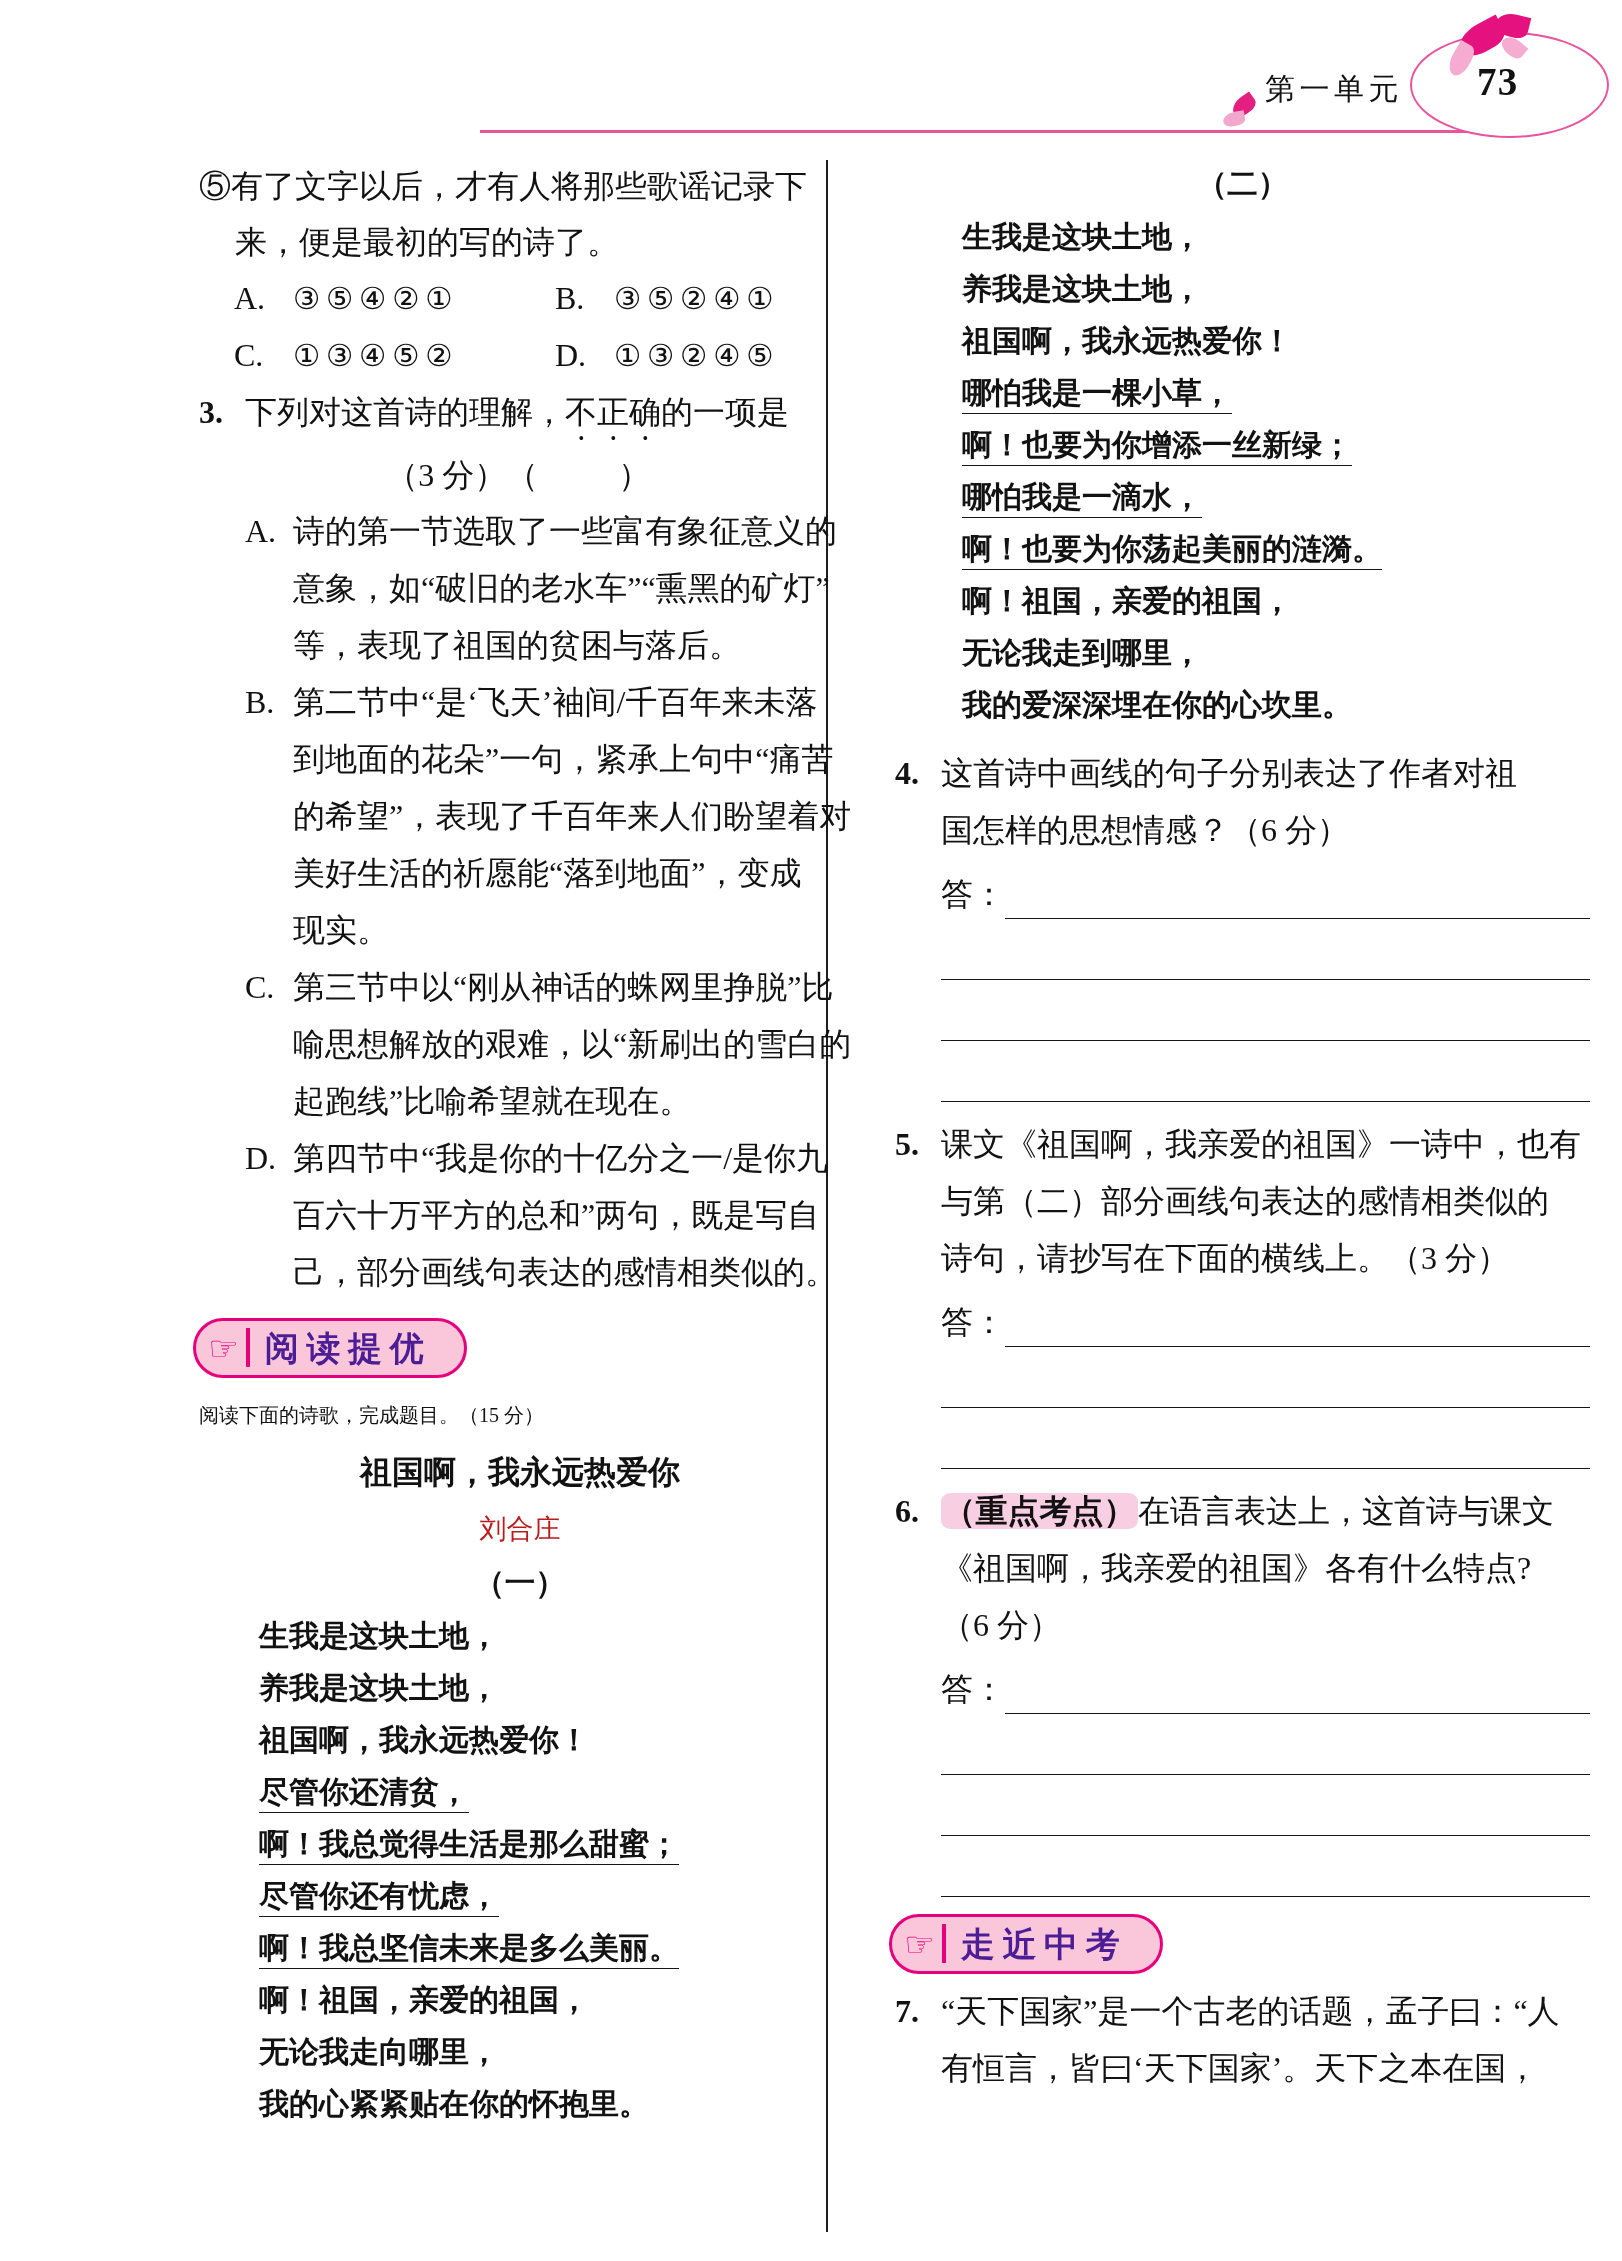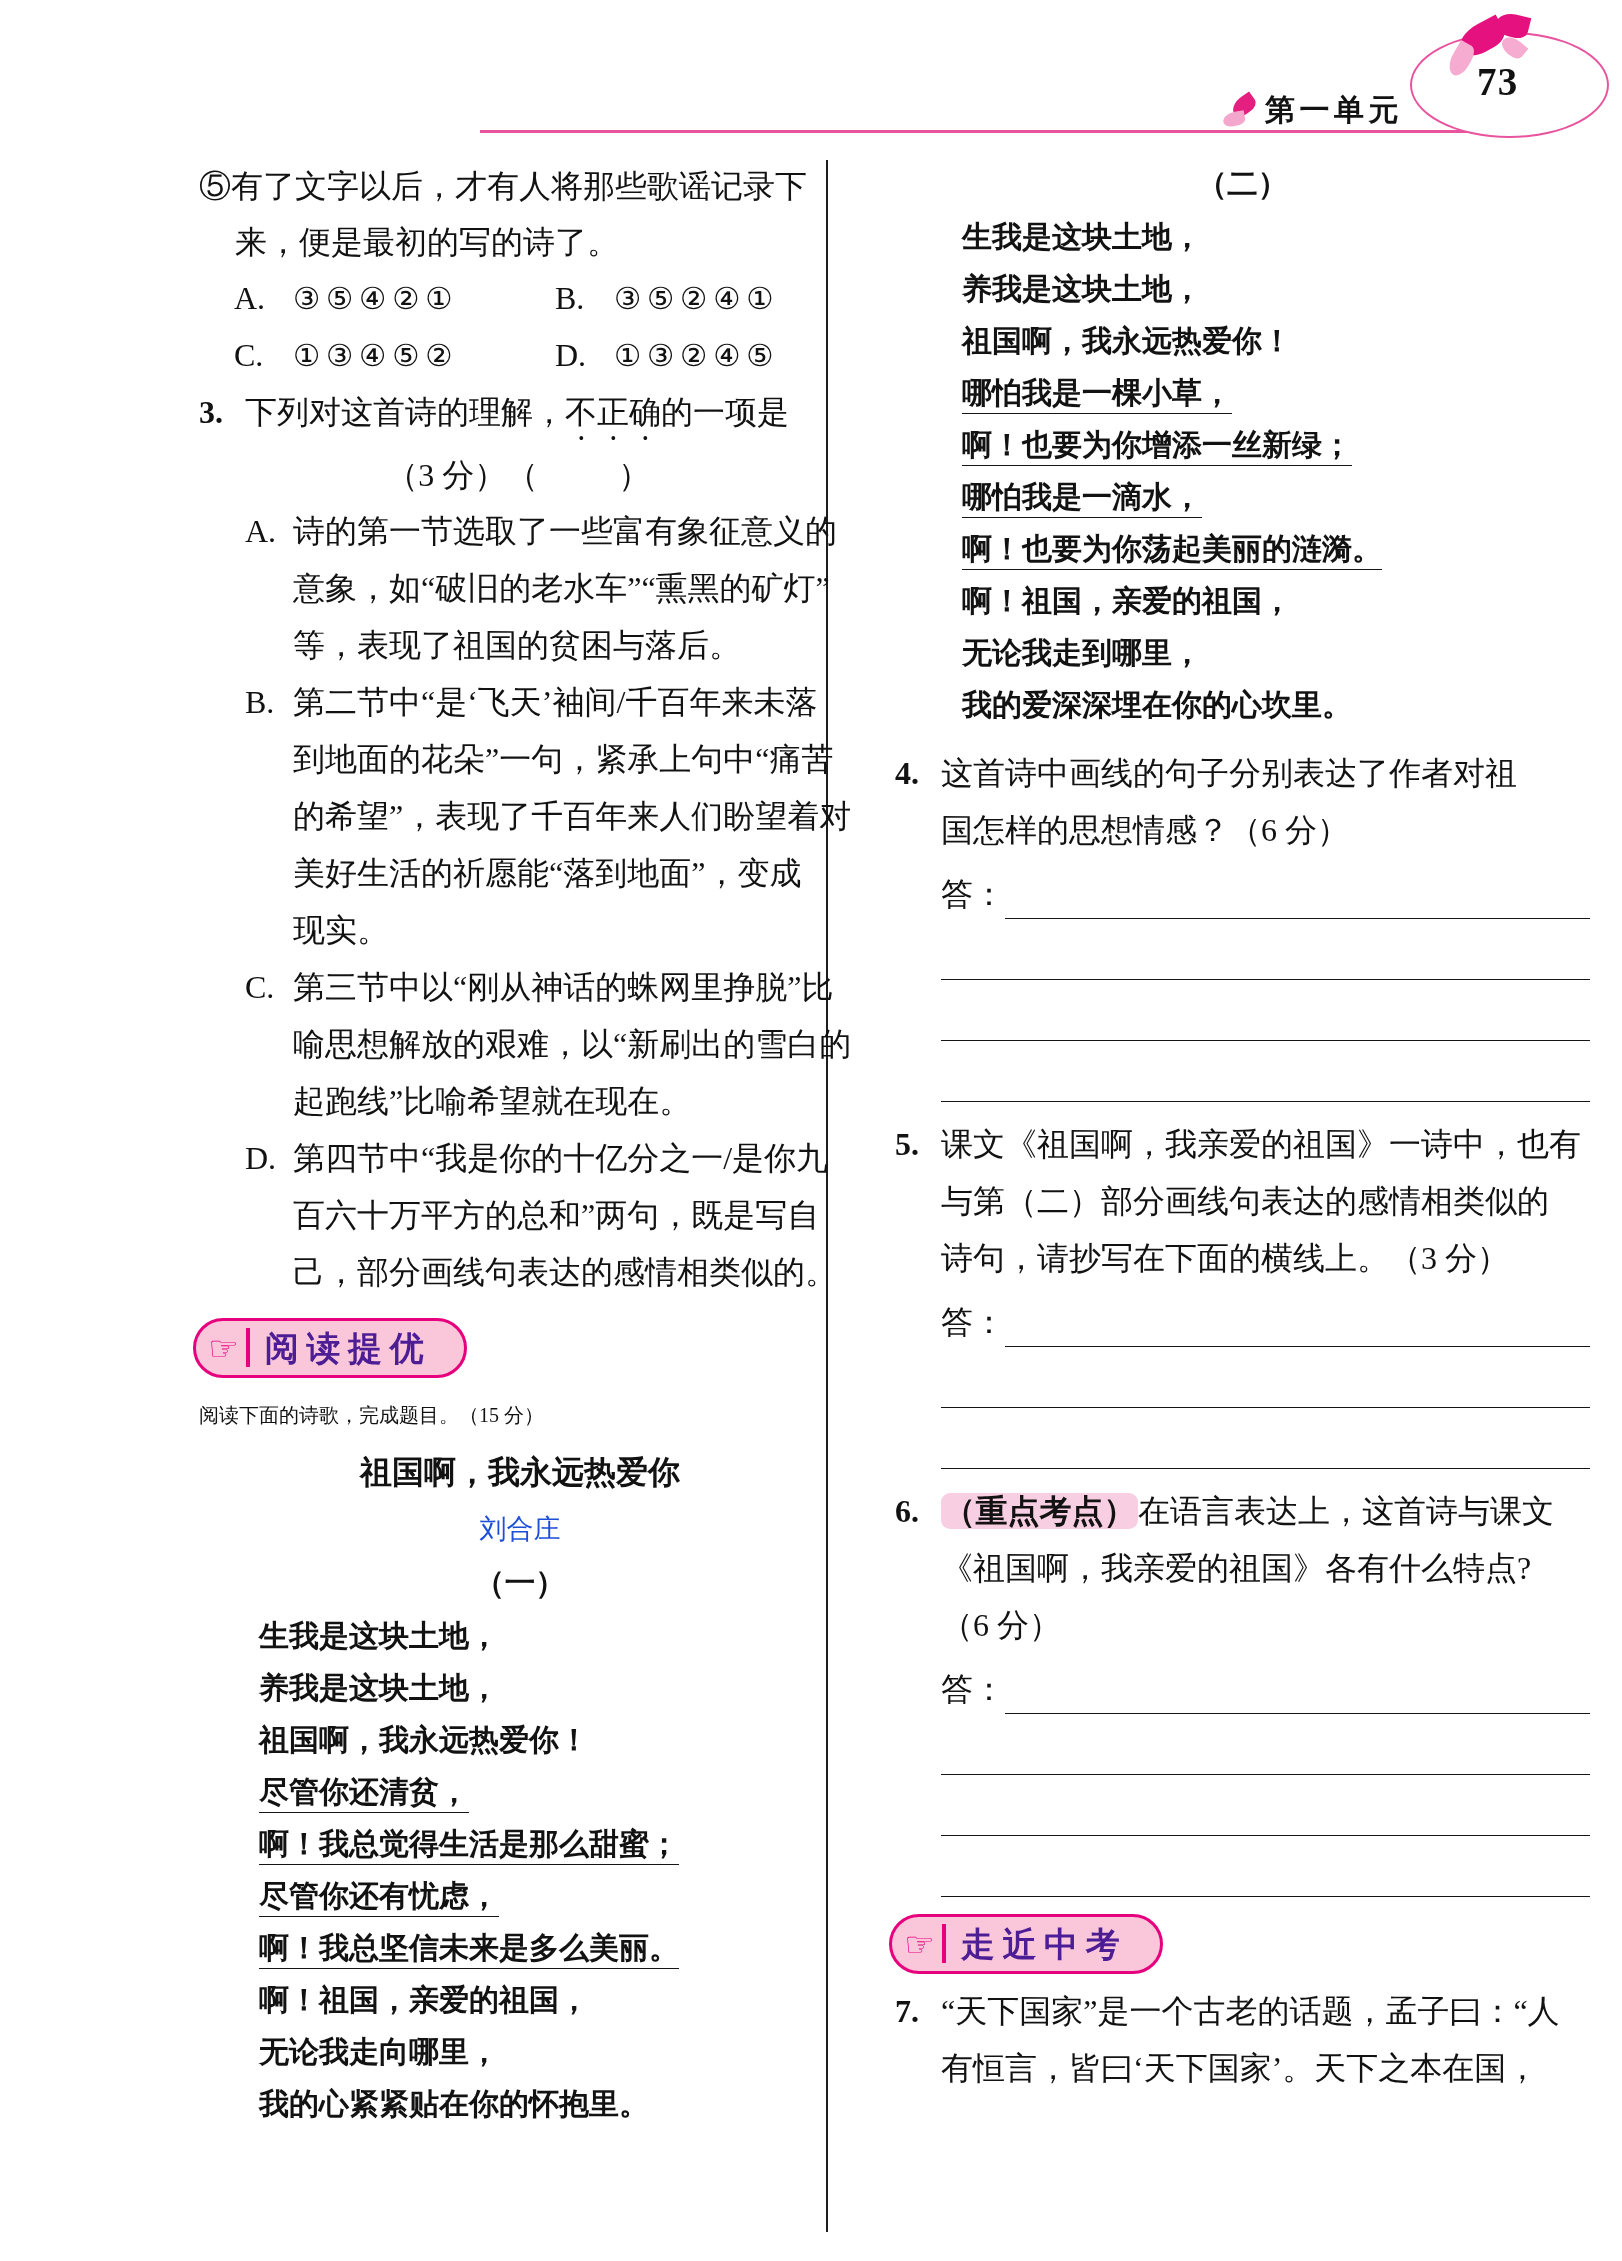--- a/index.html
+++ b/index.html
@@ -1,21 +1,21 @@
 <!DOCTYPE html>
 <html style="font-size:10.2px"><head>
 <meta charset="utf-8">
 <style>
   html,body{margin:0;padding:0;background:#9a9a9a;}
   .page{position:relative;width:1623px;height:2261px;background:#ffffff;overflow:hidden;
         font-family:"Liberation Serif","DejaVu Serif",serif;color:#121212;}
 
   
   .header-rule{position:absolute;left:480px;top:130px;width:1059px;height:2.5px;background:#e8549e;}
-  .unit-title{position:absolute;left:1265px;top:90px;font-size:30px;font-weight:bold;
+  .unit-title{position:absolute;left:1265px;top:69px;font-size:30px;font-weight:normal;
               font-family:"DejaVu Sans","Liberation Sans",sans-serif;letter-spacing:4.5px;}
   .petal{position:absolute;}
   .leaf1{left:1231px;top:97px;width:25.4px;height:16.5px;background:#e41f7f;border-radius:90% 0 60% 60%;transform:rotate(-35deg);}
   .leaf2{left:1223px;top:112px;width:21.6px;height:14px;background:#f4a7cd;border-radius:90% 0 60% 60%;transform:rotate(-10deg);}
   .page-oval{position:absolute;left:1410px;top:32px;width:195px;height:102px;background:#fff;
              border:2.5px solid #e8549e;border-radius:50%;}
   .page-num{position:absolute;left:1477px;top:59px;font-size:39px;font-weight:bold;letter-spacing:1.3px;}
   .bfly-p1{left:1458px;top:24px;width:47px;height:28px;background:#e4117f;border-radius:85% 0 60% 70%;transform:rotate(-28deg);}
   .bfly-p2{left:1496px;top:14px;width:33px;height:23px;background:#e4117f;border-radius:85% 0 60% 70%;transform:rotate(14deg);}
   .bfly-p3{left:1444px;top:50px;width:34px;height:19px;background:#f6abd0;border-radius:85% 0 60% 70%;transform:rotate(-60deg);}
@@ -55,21 +55,21 @@
          border:3.8px solid #e6007d;border-radius:46px;padding:5.1px 33px 5.1px 12.7px;}
   .badge-finger{font-family:"DejaVu Sans",sans-serif;font-size:34px;color:#e6007d;margin-right:7.6px;line-height:1;}
   .badge-bar{width:3.2px;height:39px;background:#e6007d;margin-right:15.3px;}
   .badge-label{font-size:34px;font-weight:bold;color:#4c1d95;
                font-family:"DejaVu Sans","Liberation Sans",sans-serif;letter-spacing:7.6px;line-height:1.3;}
 
   
   .reading-intro{font-size:20px;line-height:56px;white-space:nowrap;}
   .poem-title{font-size:32px;font-weight:bold;text-align:center;line-height:59px;
               font-family:"DejaVu Sans","Liberation Sans",sans-serif;}
-  .poem-author{font-size:27px;text-align:center;line-height:55px;color:#1d4ed8;}
+  .poem-author{font-size:27px;text-align:center;line-height:55px;color:#b91c1c;}
   .poem-head{font-size:30.5px;font-weight:bold;text-align:center;line-height:53px;}
   .poem-line{font-size:30px;line-height:52px;padding-left:60px;white-space:nowrap;font-weight:bold;}
   .col-right .poem-line{padding-left:67px;}
   .pl-u{border-bottom:1.9px solid #161616;padding-bottom:3.8px;}
 
   
   .q-content .line{line-height:57px;}
   .answer-first{display:flex;height:60px;align-items:flex-end;font-size:32px;}
   .answer-first .alabel{line-height:50px;flex:none;}
   .answer-first .afill{flex:1;border-bottom:1.9px solid #161616;height:42px;}

